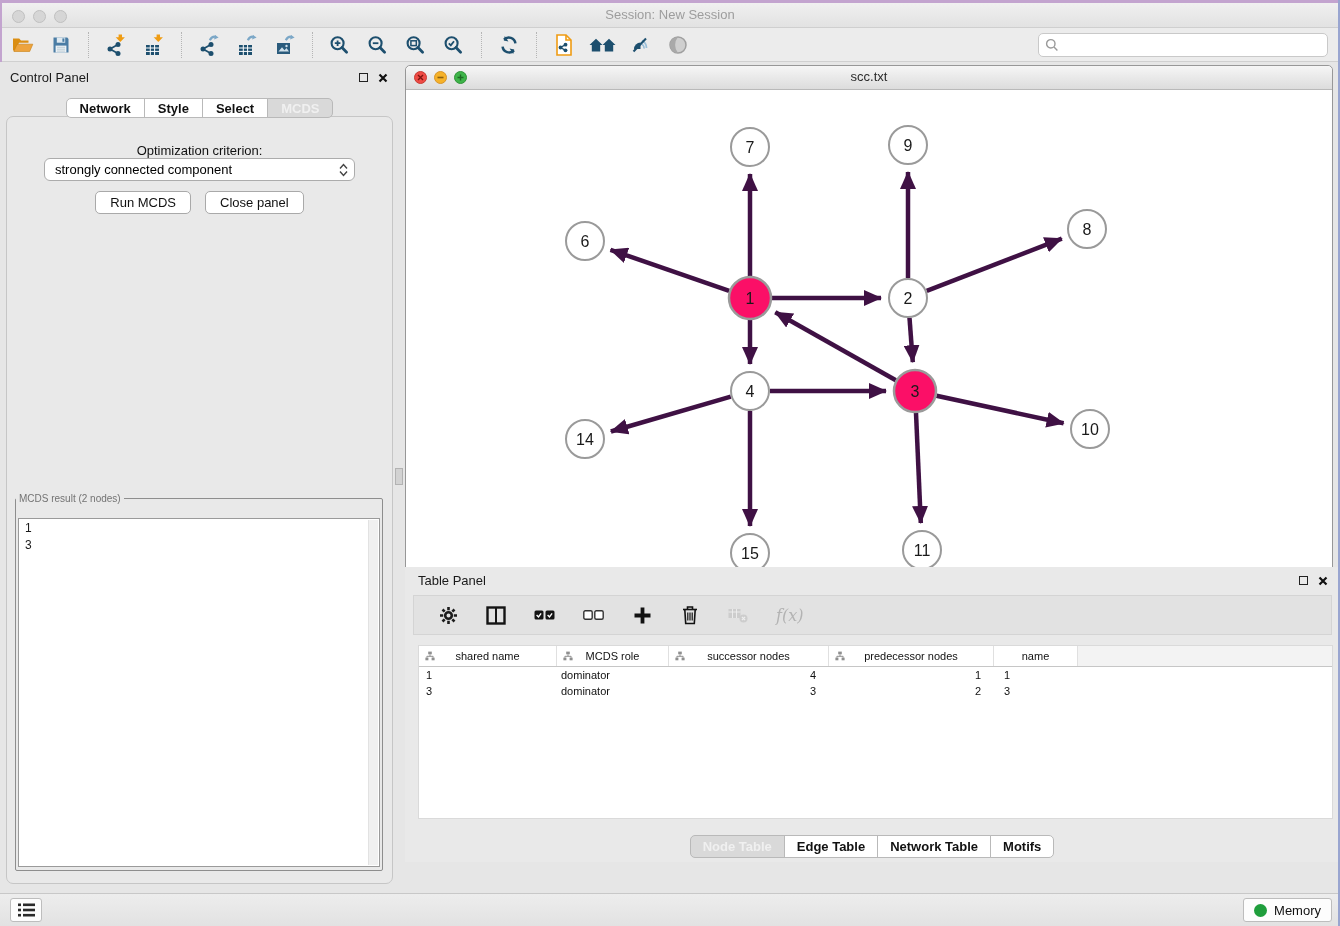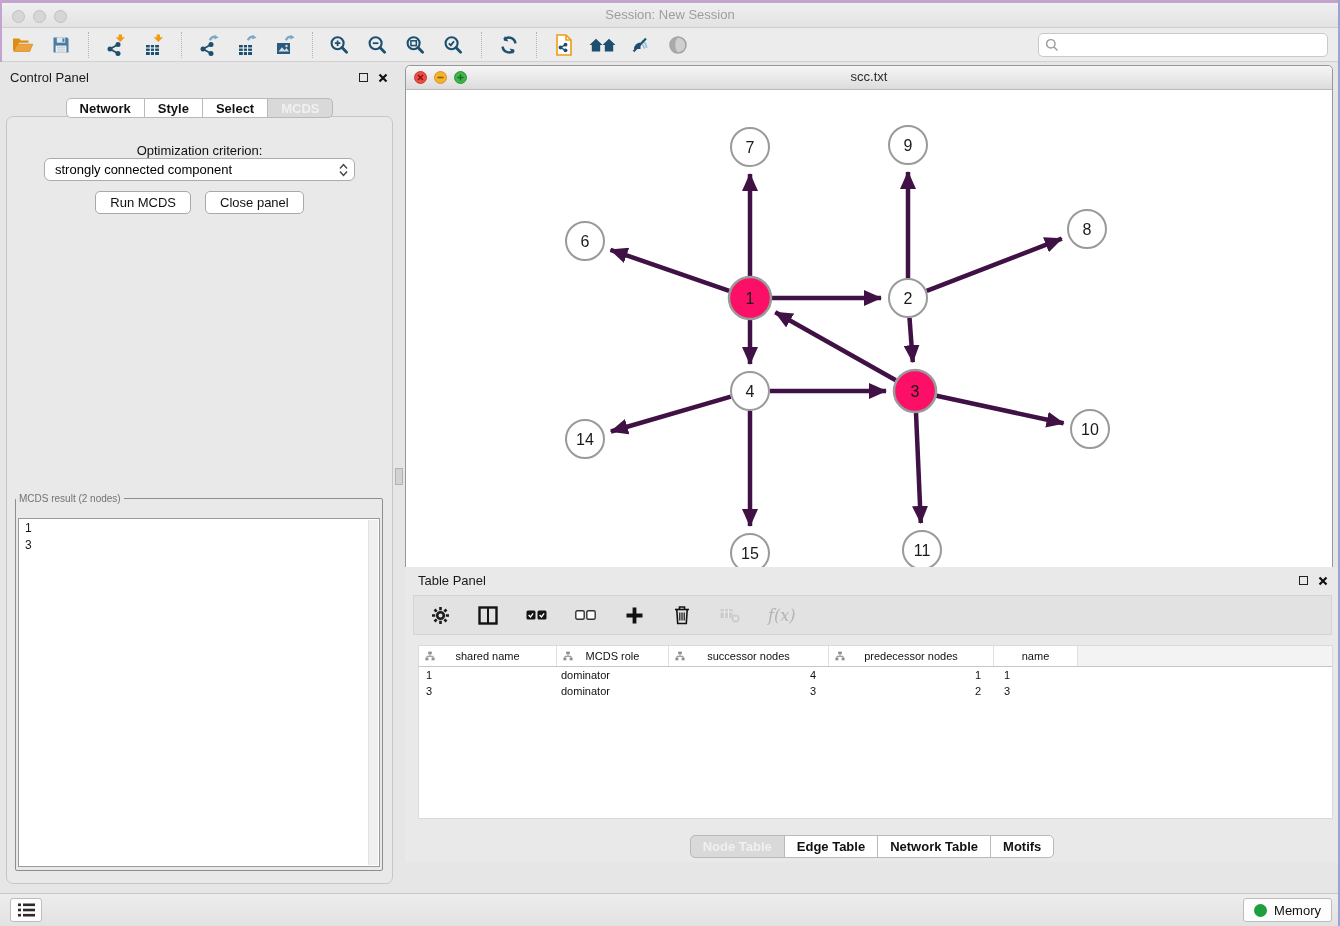--- a/index.html
+++ b/index.html
@@ -69,21 +69,21 @@
   .nl-red{background:#ef4b45;border:1px solid #c63b33}
   .nl-yellow{background:#f6b229;border:1px solid #d7952a}
   .nl-green{background:#3eb449;border:1px solid #2f9338}
   #net-canvas{position:absolute;top:23px;left:0}
   .canvas-grip{position:absolute;bottom:1px;left:427px;width:10px;height:6px;background:#c9c9c9}
 
   
   .table-panel{position:absolute;left:405px;top:567px;width:935px;height:295px;background:#e9e9e9}
   .tp-header{position:absolute;top:6px;left:13px;right:12px;display:flex;justify-content:space-between;align-items:center}
   .tp-toolbar{position:absolute;top:28px;left:8px;right:8px;height:40px;background:#e2e2e2;border:1px solid #d4d4d4;
-              box-sizing:border-box;display:flex;align-items:center;gap:28px;padding-left:16px}
+              box-sizing:border-box;display:flex;align-items:center;gap:28px;padding-left:24px}
   .tico{display:flex;align-items:center;justify-content:center;min-width:20px;cursor:default}
   .fx{font-family:"DejaVu Serif",serif;font-style:italic;color:#b3b3b3;font-size:16px}
   .table-area{position:absolute;top:78px;left:13px;right:7px;bottom:43px;background:#fff;border:1px solid #dadada;
               box-sizing:border-box;overflow:hidden}
   .thead{display:flex;height:20px;border-bottom:1px solid #c6c6c6;background:#f3f3f3}
   .th{position:relative;display:flex;align-items:center;justify-content:center;font-size:11px;color:#111;
       background:#fff;border-right:1px solid #e0e0e0;box-sizing:border-box}
   .th svg{position:absolute;left:6px}
   .th-rest{flex:1;background:#f3f3f3}
   .tr{display:flex;height:16px;font-size:11px;line-height:16px;color:#111}

